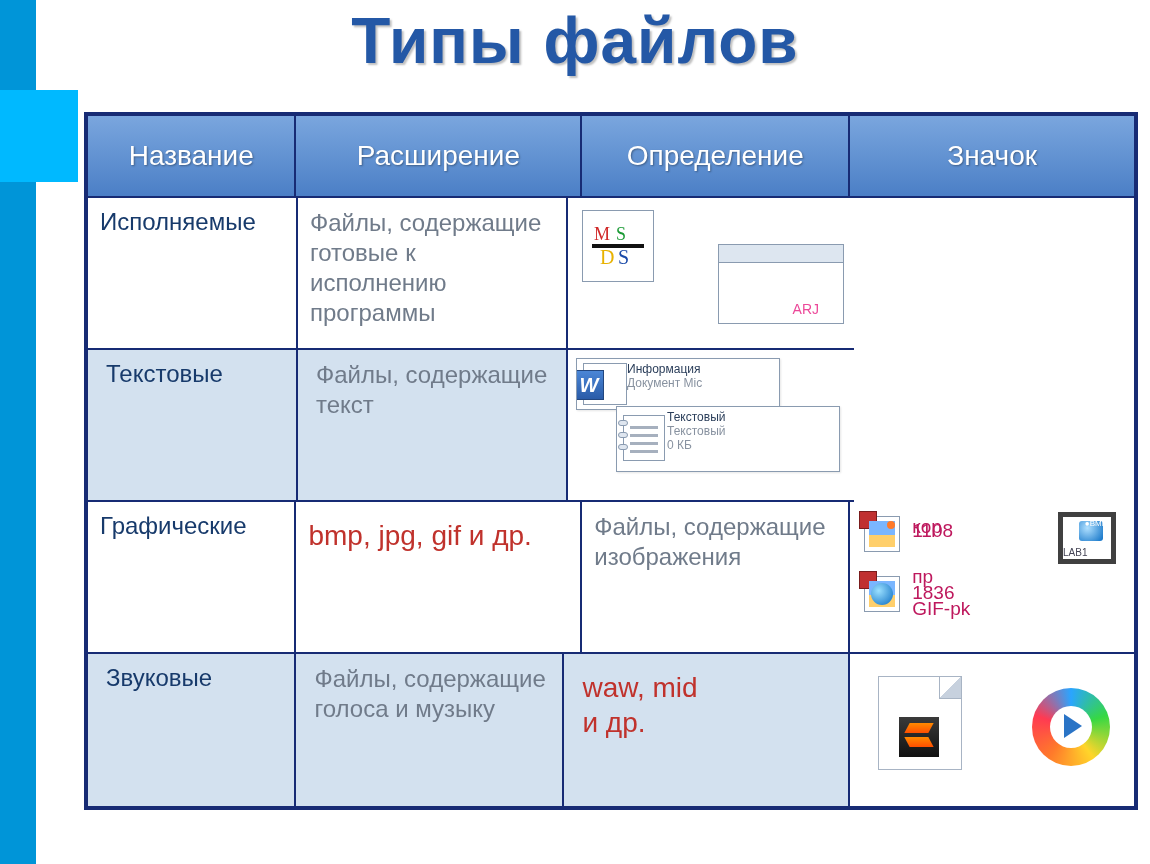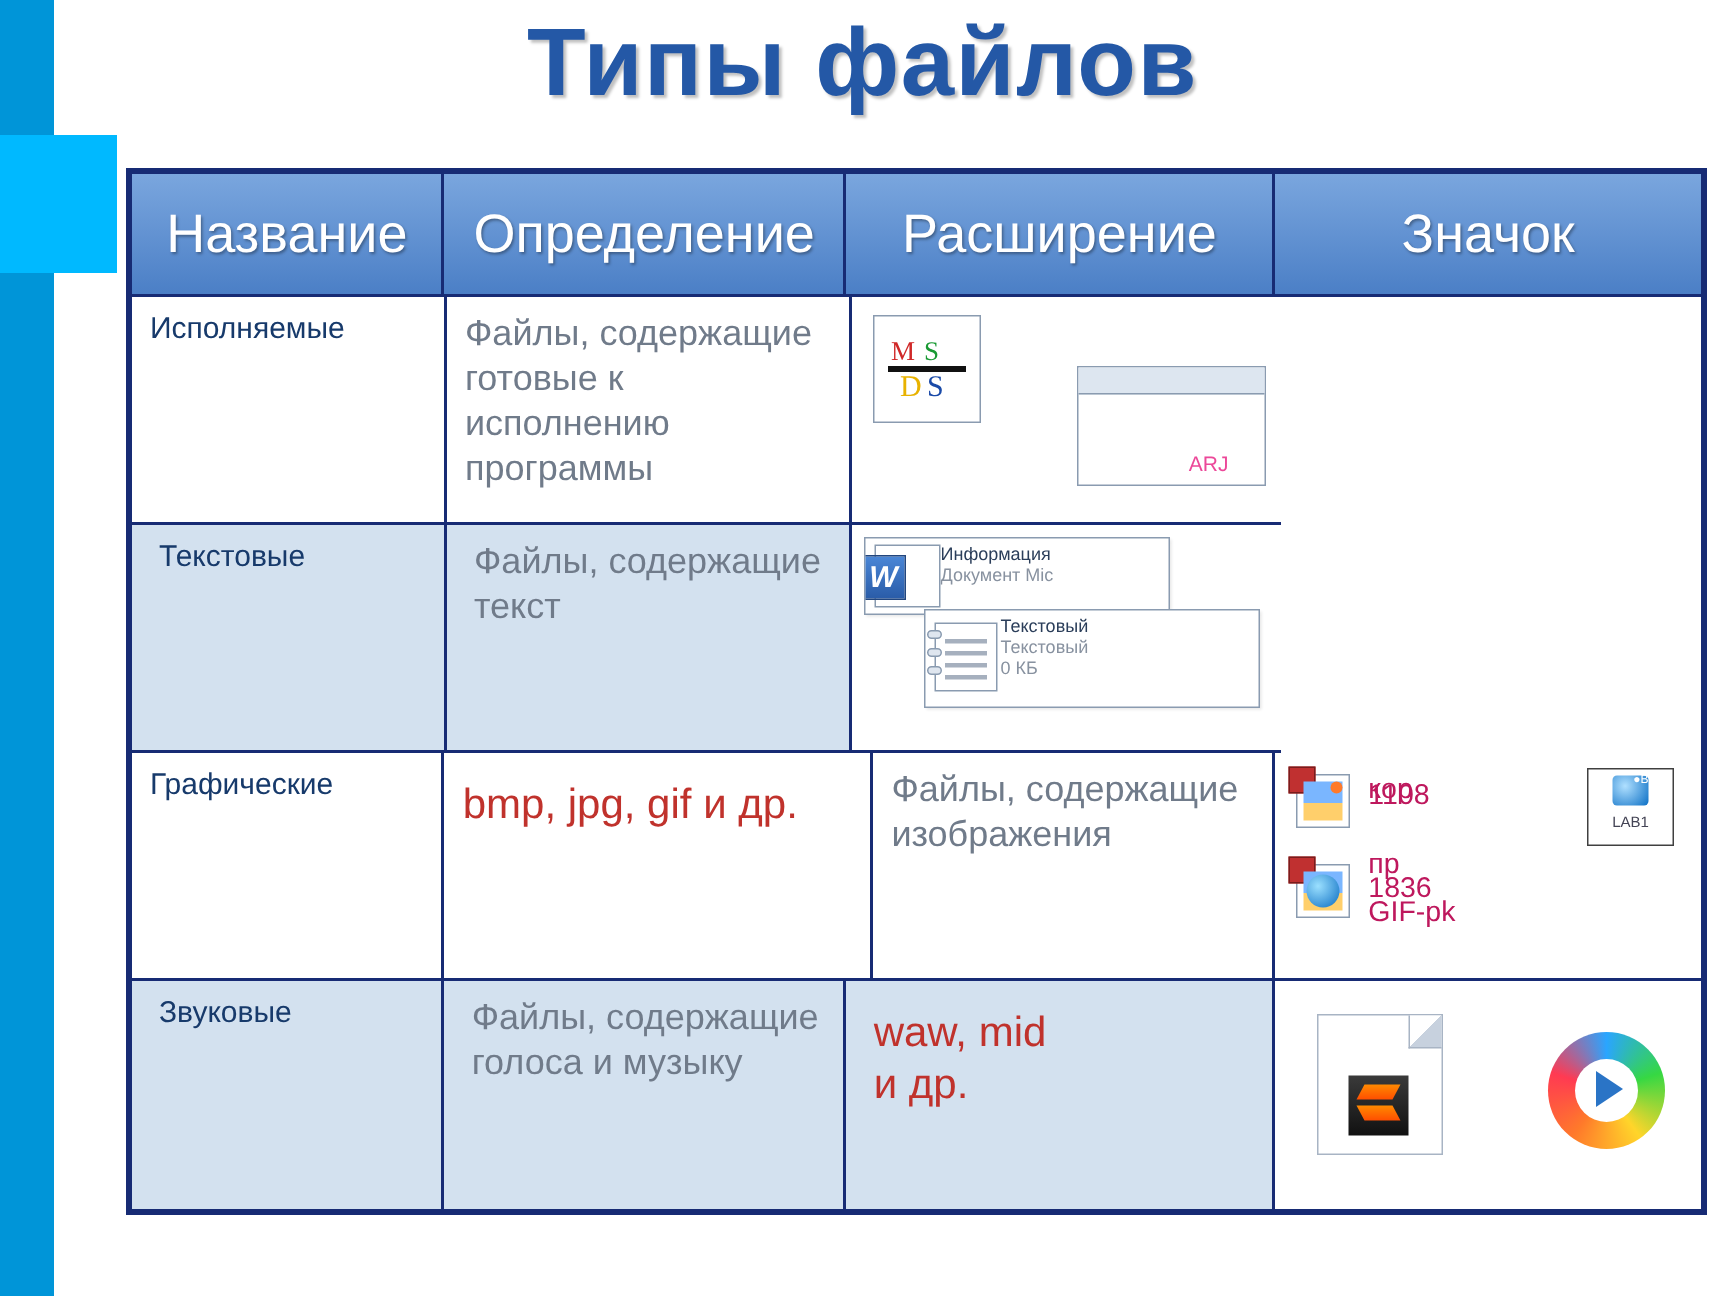--- a/index.html
+++ b/index.html
@@ -54,30 +54,30 @@
   }
   .cell:last-child { border-right: none; }
   .row:last-child .cell { border-bottom: none; }
   .c1 { width: 210px; }
   .c2 { width: 270px; }
   .c3 { width: 288px; }
   .c4 { width: 286px; position: relative; }
   .hdr .cell {
     background: linear-gradient(#7aa6de, #4b7fc6);
     color: #fff;
-    font-size: 36px;
+    font-size: 28px;
     text-align: center;
     justify-content: center;
     align-items: center;
     text-shadow: 1px 1px 2px rgba(0,0,0,0.35);
     height: 82px;
   }
   .r-h { height: 152px; }
   .r-alt .c1, .r-alt .c2, .r-alt .c3 { background: #d3e1ef; padding-left: 18px; }
-  .name-txt { color: #173a6b; font-size: 20px; }
+  .name-txt { color: #173a6b; font-size: 24px; }
   .def-txt { color: #707b8a; font-size: 24px; line-height: 1.25; }
   .ext-txt { color: #c0322c; font-size: 28px; line-height: 1.25; padding-top: 6px; }
   .c4 { background: #fff; }
   .caption-box {
     position: absolute;
     background: #fff;
     border: 1px solid #8a9bb0;
     padding: 3px 6px 3px 50px;
     font-size: 12px;
     color: #8892a0;
@@ -187,22 +187,22 @@
     background:#fff; border:1px solid #8a9bb0;
   }
   .txt-icon .l { position:absolute; left:6px; right:6px; height:3px; background:#a6b0be; }
   .txt-icon .ring {
     position:absolute; left:-6px; width:10px; height:6px;
     border:1px solid #8a9bb0; border-radius:3px; background:#dfe6ef;
   }
 
   .bmp-label {
     position:absolute; width:58px; height:52px;
-    background:#fff; border:1px solid #404040;
-    font-size:10px; color:#445; text-align:center;
+    background:#fff; border:5px solid #404040;
+    font-size:10px; color:#445; text-align:left;
     padding-top:30px;
   }
   .bmp-label::before {
     content:""; position:absolute; left:16px; top:4px;
     width:24px; height:20px; border-radius:3px;
     background:radial-gradient(circle at 35% 35%, #b0e0ff, #0b6fc5);
   }
   .small-txt { position:absolute; font-size:19px; color:#be185d; }
 </style>
 </head>
@@ -210,22 +210,22 @@
 
 <div class="left-bar"></div>
 <div class="accent-block"></div>
 
 <h1 class="title">Типы файлов</h1>
 
 <div class="table-wrap">
 
   <div class="row hdr">
     <div class="cell c1">Название</div>
+    <div class="cell c3">Расширение</div>
     <div class="cell c2">Определение</div>
-    <div class="cell c3">Расширение</div>
     <div class="cell c4">Значок</div>
   </div>
 
   <div class="row r-h">
     <div class="cell c1">
         <span class="name-txt">Исполняемые</span>
       </div>
     <div class="cell c2">
         <span class="def-txt">Файлы, содержащие готовые к исполнению программы</span>
       </div>

